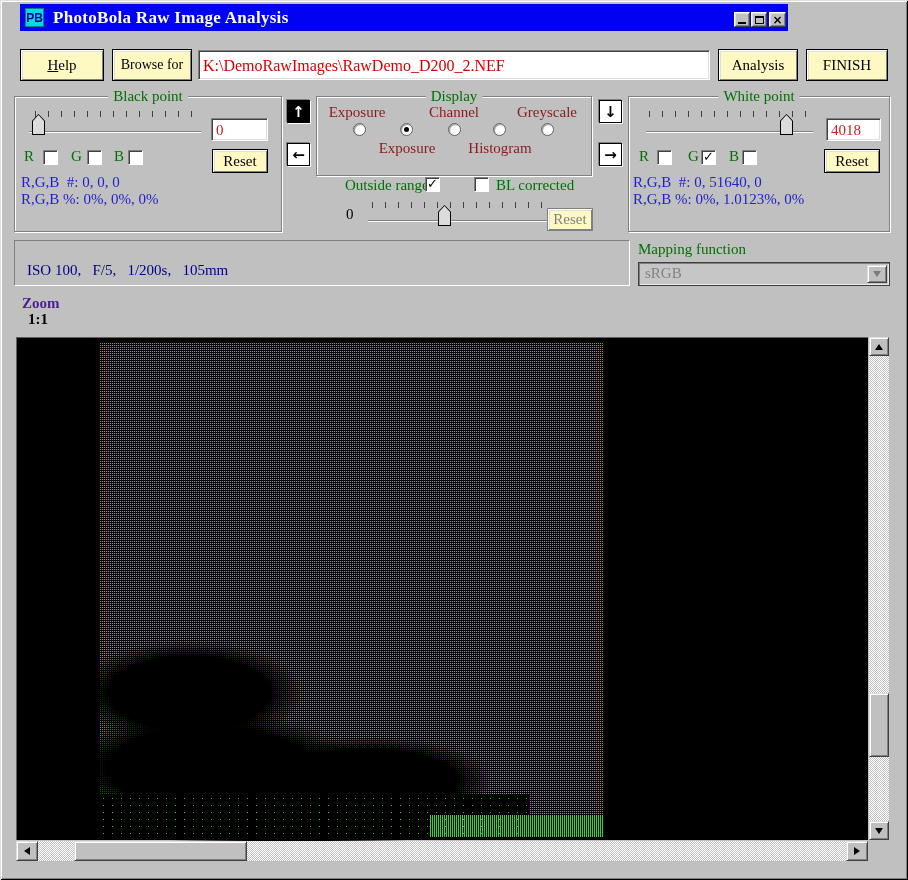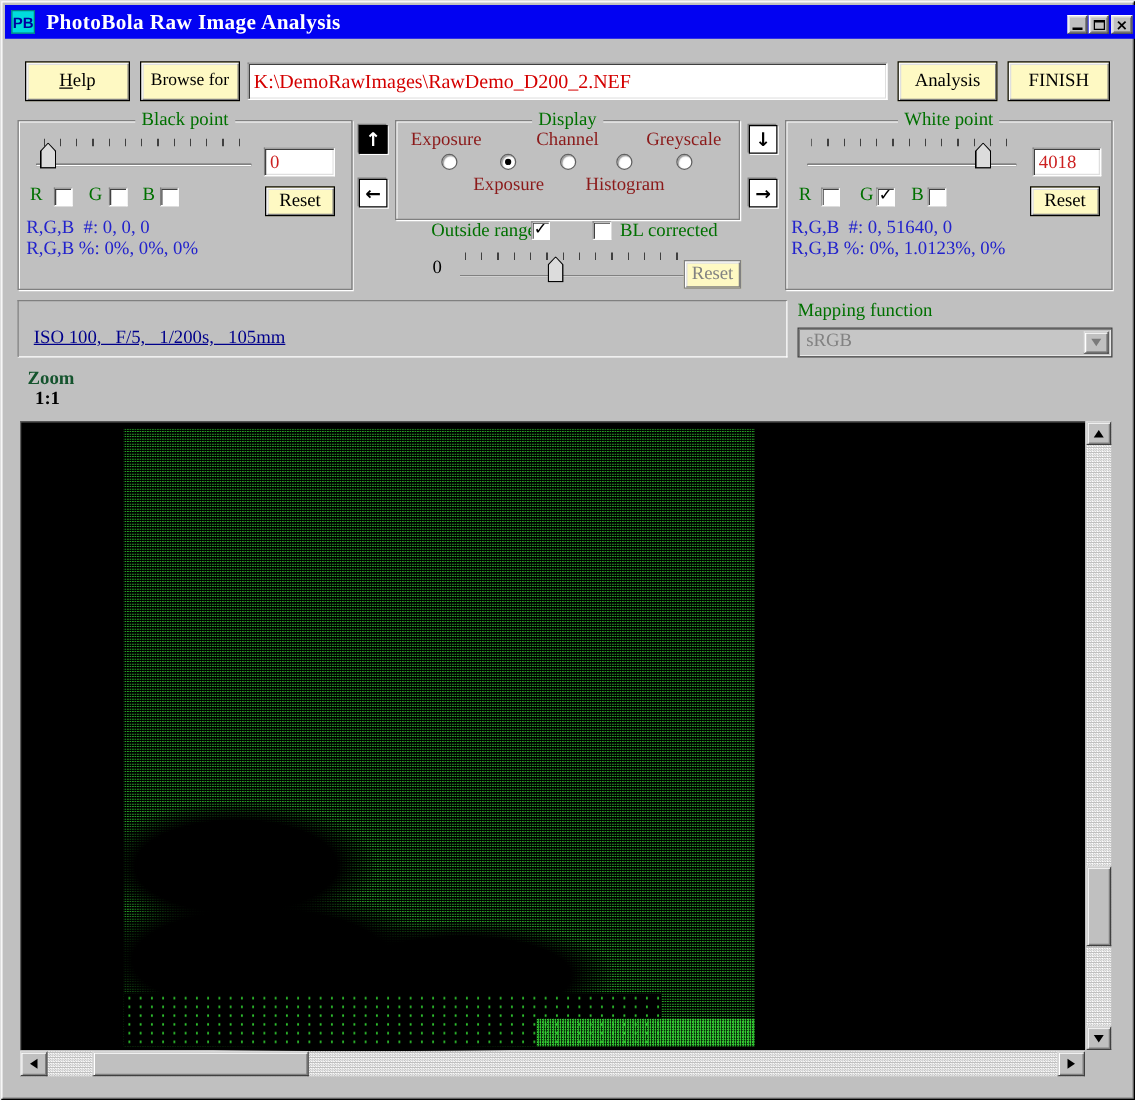--- a/index.html
+++ b/index.html
@@ -5,21 +5,21 @@
   html,body{margin:0;padding:0;background:#808080;}
   *{box-sizing:border-box;}
   #window{
     position:relative;width:908px;height:880px;background:#c0c0c0;
     font-family:"Liberation Serif",serif;overflow:hidden;
     box-shadow:inset 1px 1px 0 #dfdfdf, inset -1px -1px 0 #000,
                inset 2px 2px 0 #fff, inset -2px -2px 0 #808080;
   }
   .abs{position:absolute;}
   
-  #titlebar{left:4px;top:4px;width:904px;height:27px;background:#0202f2;display:block;}
+  #titlebar{left:20px;top:4px;width:768px;height:27px;background:#0202f2;display:block;}
   #app-icon{left:5px;top:4px;width:19px;height:19px;background:#00dcdc;color:#0000a0;
     font:bold 12px/19px "Liberation Sans",sans-serif;text-align:center;border:1px solid #008080;}
   #title-text{left:33px;top:3px;color:#fff;font:bold 17px/21px "Liberation Serif",serif;letter-spacing:.3px;}
   .win-btn{top:8px;height:15px;background:#c0c0c0;border:1px solid;border-color:#fff #404040 #404040 #fff;
     box-shadow:inset 1px 1px 0 #dfdfdf, inset -1px -1px 0 #808080;
     display:flex;align-items:center;justify-content:center;}
   #btn-min{right:38px;width:16px;}
   #btn-max{right:21px;width:16px;}
   #btn-close{right:2px;width:17px;font:bold 12px/12px "DejaVu Sans",sans-serif;color:#000;}
   .min-glyph{width:8px;height:2px;background:#000;margin-top:7px;}
@@ -206,32 +206,32 @@
     <div class="abs greenlbl" style="left:100px;top:51px;">B</div>
     <div class="abs cbx" style="left:113px;top:53px;"></div>
     <div class="abs btn3d" style="left:195px;top:52px;width:56px;height:24px;">
       <span>Reset</span>
     </div>
     <div class="abs bluestats" style="left:4px;top:77px;">R,G,B  #: 0, 51640, 0</div>
     <div class="abs bluestats" style="left:4px;top:94px;">R,G,B %: 0%, 1.0123%, 0%</div>
   </div>
 
   <div class="abs" style="left:14px;top:240px;width:616px;height:46px;border:1px solid;border-color:#808080 #fff #fff #808080;">
-    <div class="abs navyinfo" style="left:12px;top:21px;text-decoration:underline;">ISO 100,   F/5,   1/200s,   105mm</div>
+    <div class="abs navyinfo" style="left:12px;top:21px;">ISO 100,   F/5,   1/200s,   105mm</div>
   </div>
 
   <div class="abs greenlbl" style="left:638px;top:241px;">Mapping function</div>
   <div class="abs" style="left:638px;top:262px;width:252px;height:24px;background:#c6c6c6;border:1px solid #404040;box-shadow:inset 1px 1px 0 #808080, inset -1px -1px 0 #e8e8e8;">
     <span class="abs disabledtxt" style="left:6px;top:2px;font:15px 'Liberation Serif',serif;">sRGB</span>
     <div class="abs sb-btn" style="right:2px;top:2px;width:20px;height:18px;">
       <div class="tri tri-down gray"></div>
     </div>
   </div>
 
-  <div class="abs" style="left:22px;top:295px;color:#14532d;font:bold 15px 'Liberation Serif',serif;">Zoom</div>
+  <div class="abs" style="left:22px;top:295px;color:#4c1d95;font:bold 15px 'Liberation Serif',serif;">Zoom</div>
   <div class="abs" style="left:28px;top:311px;color:#000000;font:bold 15px 'Liberation Serif',serif;">1:1</div>
 
   <div id="viewport" class="abs">
     <div id="raw-image">
       <div class="hole" style="left:-20px;top:300px;width:220px;height:100px;"></div>
       <div class="hole" style="left:-30px;top:370px;width:280px;height:110px;"></div>
       <div class="hole" style="left:150px;top:395px;width:240px;height:85px;"></div>
       <div class="hole" style="left:40px;top:430px;width:300px;height:80px;"></div>
       <div id="sparse-strip"></div>
       <div id="dense-band"></div>

